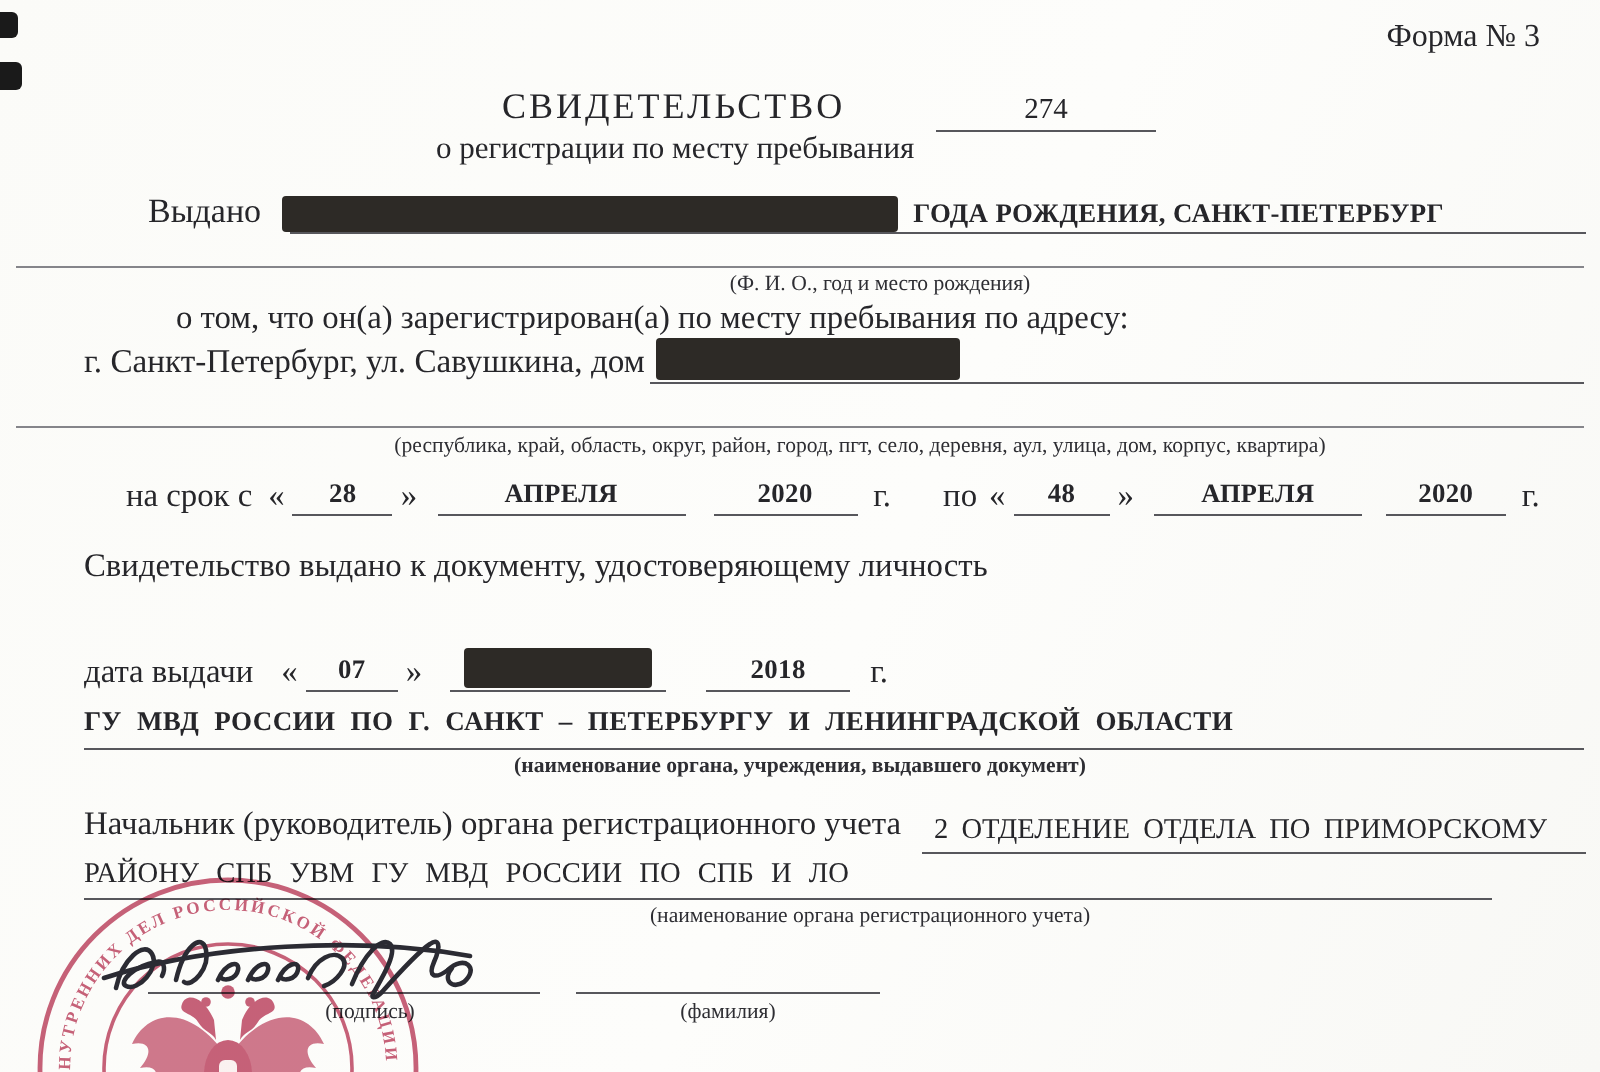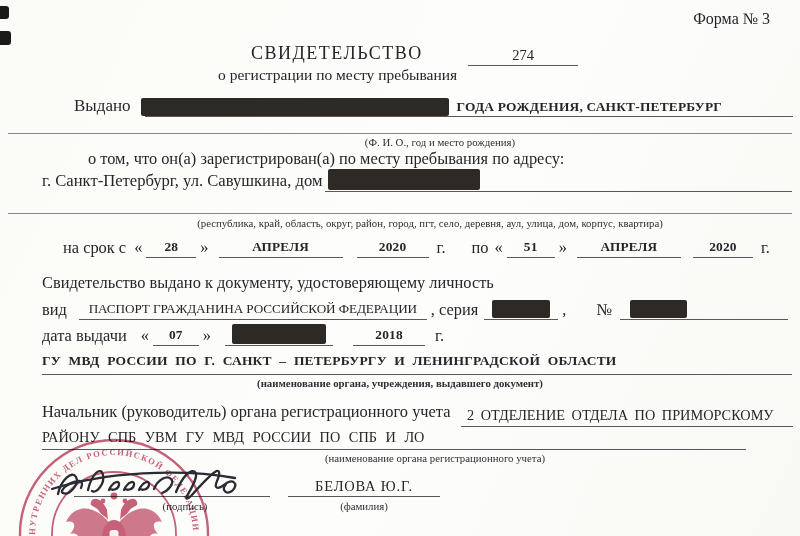--- a/index.html
+++ b/index.html
@@ -64,49 +64,34 @@
     <span class="fill" style="width:124px;margin-left:10px;height:21px;">
         <span class="val" style="font-size:13.2px;">АПРЕЛЯ</span>
       </span>
     <span class="fill" style="width:72px;margin-left:14px;height:21px;">
         <span class="val">2020</span>
       </span>
     <span class="lbl" style="margin-left:8px;">г.</span>
     <span class="lbl" style="margin-left:26px;">по</span>
     <span class="lbl" style="margin-left:6px;">«</span>
     <span class="fill" style="width:48px;margin-left:4px;height:21px;">
-        <span class="val">51</span>
+        <span class="val">48</span>
       </span>
     <span class="lbl" style="margin-left:4px;">»</span>
     <span class="fill" style="width:104px;margin-left:10px;height:21px;">
         <span class="val" style="font-size:13.2px;">АПРЕЛЯ</span>
       </span>
     <span class="fill" style="width:60px;margin-left:12px;height:21px;">
         <span class="val">2020</span>
       </span>
     <span class="lbl" style="margin-left:8px;">г.</span>
   </div>
 
   <div class="t" style="left:42px;top:274px;font-size:16.4px;">Свидетельство выдано к документу, удостоверяющему личность</div>
 
-  <div class="row" style="left:42px;top:298px;height:22px;">
-    <span class="lbl">вид</span>
-    <span class="fill" style="width:348px;margin-left:12px;height:21px;">
-        <span style="font-size:13.2px;padding-bottom:2px;letter-spacing:-.1px;" class="capsline">ПАСПОРТ ГРАЖДАНИНА РОССИЙСКОЙ ФЕДЕРАЦИИ</span>
-      </span>
-    <span class="lbl" style="margin-left:4px;">, серия</span>
-    <span class="fill" style="width:74px;margin-left:6px;height:21px;">
-        <span class="redact" style="position:static;width:58px;height:18px;margin-bottom:1px;"></span>
-      </span>
-    <span class="lbl" style="margin-left:4px;">,</span>
-    <span class="lbl" style="margin-left:30px;">№</span>
-    <span class="fill" style="width:168px;margin-left:8px;height:21px;justify-content:flex-start;">
-        <span class="redact" style="position:static;width:57px;height:18px;margin:0 0 1px 10px;"></span>
-      </span>
-  </div>
 
   <div class="row" style="left:42px;top:323px;height:23px;">
     <span class="lbl">дата выдачи</span>
     <span class="lbl" style="margin-left:14px;">«</span>
     <span class="fill" style="width:46px;margin-left:4px;height:21px;">
         <span class="val">07</span>
       </span>
     <span class="lbl" style="margin-left:4px;">»</span>
     <span class="fill" style="width:108px;margin-left:14px;height:22px;">
         <span class="redact" style="position:static;width:94px;height:20px;margin-bottom:1px;"></span>
@@ -124,21 +109,20 @@
   <div class="t" style="left:42px;top:403px;font-size:16.4px;">Начальник (руководитель) органа регистрационного учета</div>
   <div class="rule" style="left:461px;top:426px;width:332px;"></div>
   <div class="t" style="left:467px;top:407px;font-size:14.3px;word-spacing:3px;">2 ОТДЕЛЕНИЕ ОТДЕЛА ПО ПРИМОРСКОМУ</div>
   <div class="t" style="left:42px;top:429px;font-size:14.3px;word-spacing:5px;">РАЙОНУ СПБ УВМ ГУ МВД РОССИИ ПО СПБ И ЛО</div>
   <div class="rule" style="left:42px;top:449px;width:704px;"></div>
   <div class="cap" style="left:235px;top:452px;width:400px;">(наименование органа регистрационного учета)</div>
 
   <div class="rule" style="left:74px;top:496px;width:196px;z-index:2;"></div>
   <div class="cap" style="left:135px;top:500px;width:100px;">(подпись)</div>
   <div class="rule" style="left:288px;top:496px;width:152px;"></div>
-  <div class="t" style="left:288px;top:478px;width:152px;text-align:center;font-size:14.5px;letter-spacing:.8px;">БЕЛОВА Ю.Г.</div>
   <div class="cap" style="left:288px;top:500px;width:152px;">(фамилия)</div>
 
   <svg style="position:absolute;left:14px;top:434px;z-index:4;mix-blend-mode:multiply;opacity:.92;" width="200" height="200" viewBox="0 0 200 200">
     <g stroke="#c4546f" fill="none">
       <circle cx="100" cy="100" r="94" stroke-width="2.4"></circle>
       <circle cx="100" cy="100" r="62" stroke-width="1.8"></circle>
     </g>
     <defs>
       <path id="ringpath" d="M100,179 A79,79 0 1 1 100.1,179" fill="none"></path>
       <path id="numpath" d="M54,148 A67,67 0 0 0 146,148" fill="none"></path>

